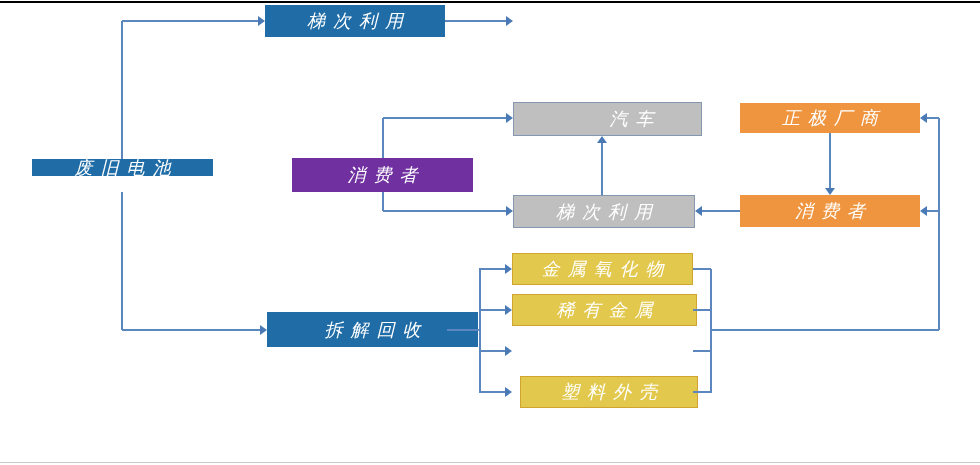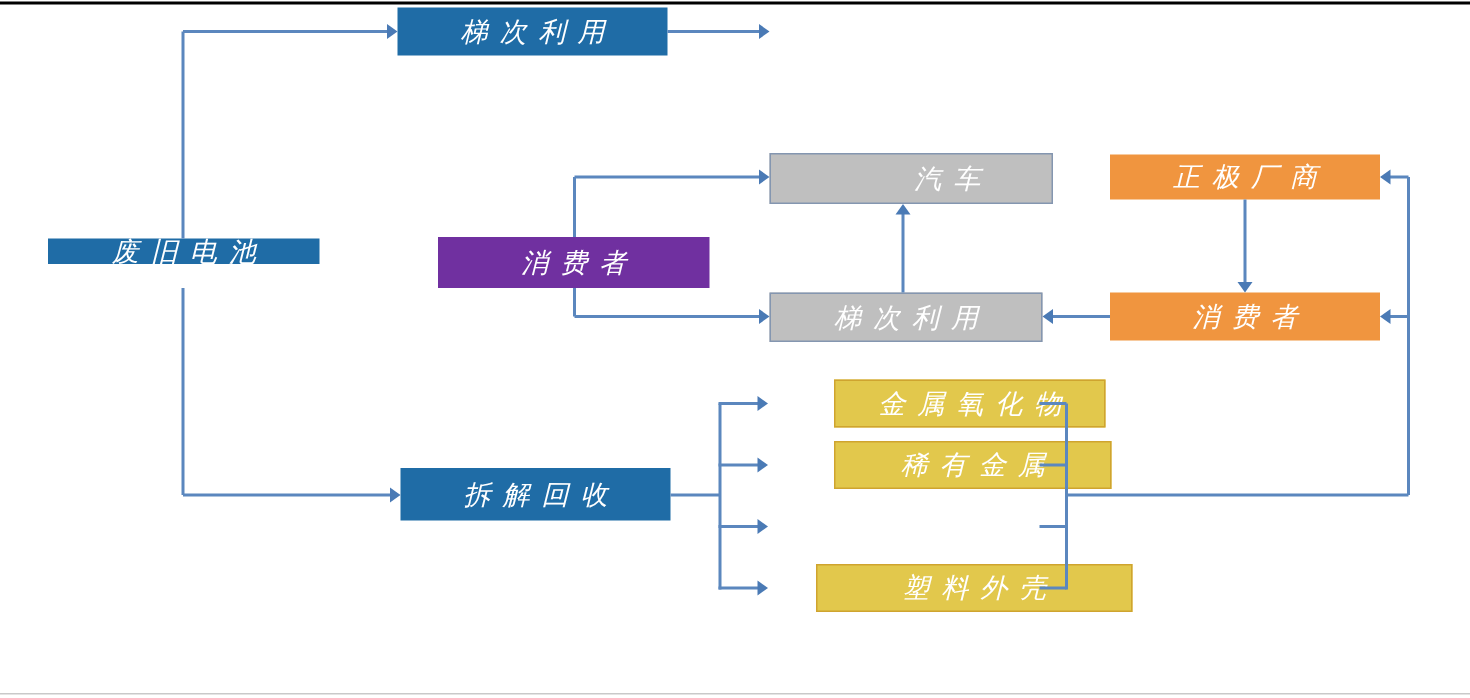--- a/index.html
+++ b/index.html
@@ -12,36 +12,36 @@
 
   .node{
     position:absolute;display:flex;align-items:center;justify-content:center;
     box-sizing:border-box;color:#ffffff;font-size:18px;font-style:italic;
     letter-spacing:8px;text-indent:8px;white-space:nowrap;
   }
   .blue{background:#1f6ca6;}
   .purple{background:#7030a0;}
   .gray{background:#bfbfbf;border:1.5px solid #8496b0;}
   .orange{background:#f0953f;}
-  .yellow{background:#e2c84c;border:1.5px solid #cfa42f;margin-left:44px;}
+  .yellow{background:#e2c84c;border:1.5px solid #cfa42f;}
 
   
   .n-cascade{left:265px;top:5px;width:180px;height:32px;}
   .n-storage{left:513px;top:5px;width:182px;height:32px;}
   .n-auto{left:513px;top:102px;width:189px;height:34px;padding-left:48px;}
   .n-cathode{left:740px;top:103px;width:180px;height:30px;}
   .n-waste{left:32px;top:159px;width:181px;height:17px;}
   .n-consumerL{left:292px;top:158px;width:181px;height:34px;}
   .n-distrib{left:513px;top:195px;width:182px;height:33px;}
   .n-consumerR{left:740px;top:195px;width:180px;height:32px;}
-  .n-dismantle{left:267px;top:312px;width:180px;height:35px;}
+  .n-dismantle{left:267px;top:312px;width:211px;height:35px;}
   .n-oxide{left:512px;top:253px;width:181px;height:32px;}
   .n-rare{left:512px;top:294px;width:185px;height:32px;}
   .n-electrolyte{left:512px;top:335px;width:181px;height:32px;}
-  .n-plastic{left:500px;top:376px;width:211px;height:32px;}
+  .n-plastic{left:520px;top:376px;width:178px;height:32px;}
 
   
   .ln{position:absolute;background:#5b87be;}
   .h{height:1.5px;}
   .v{width:1.5px;}
   .arr{position:absolute;width:0;height:0;border:5px solid transparent;}
   .arr.r{border-right-width:0;border-left:7px solid #4a7ab5;}
   .arr.l{border-left-width:0;border-right:7px solid #4a7ab5;}
   .arr.u{border-top-width:0;border-bottom:7px solid #4a7ab5;}
   .arr.d{border-bottom-width:0;border-top:7px solid #4a7ab5;}

